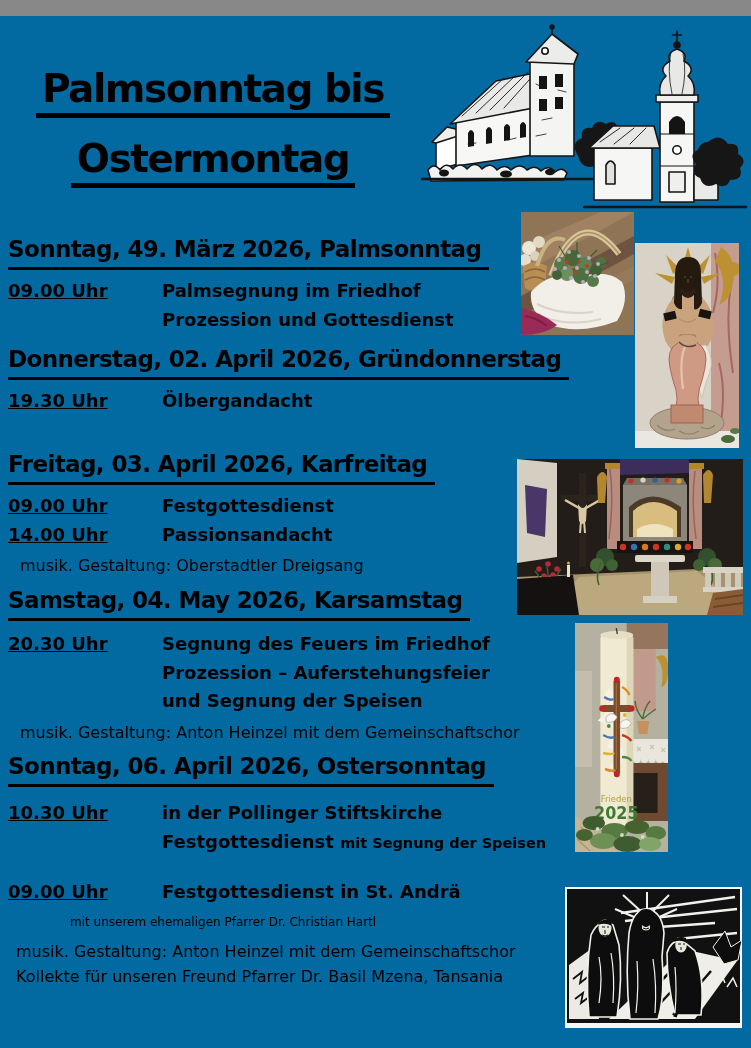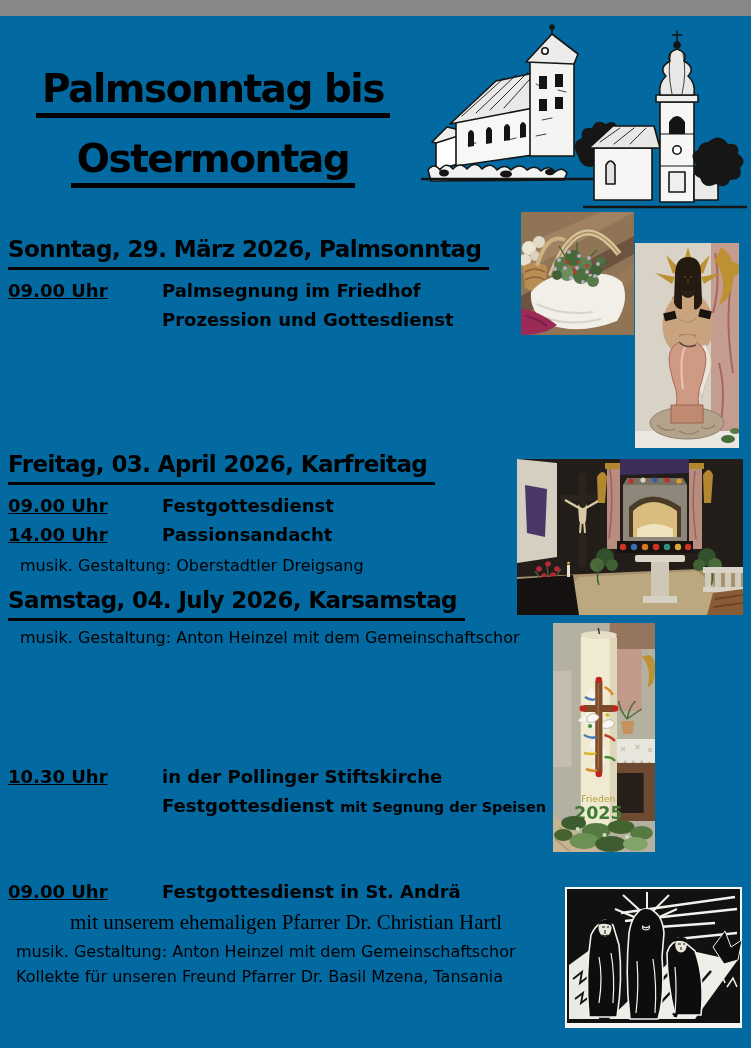--- a/index.html
+++ b/index.html
@@ -39,21 +39,21 @@
     border-bottom: 3px solid #000;
     padding: 0 8px 3px 0;
   }
   .events { margin-top: 7px; }
   .event { display: flex; font-size: 18px; font-weight: bold; line-height: 28.5px; }
   .event .time { flex: 0 0 154px; white-space: nowrap; text-decoration: underline; }
   .event .lines { flex: 1; }
   .line { white-space: nowrap; }
   .sm { font-size: 14.5px; }
   .note  { font-size: 16px; font-weight: normal; line-height: 25px; margin: 4px 0 0 12px; white-space: nowrap; }
-  .subnote { font-size: 21px; font-weight: normal; line-height: 25px; margin: 3px 0 0 62px; white-space: nowrap; font-family: Liberation Serif, serif; }
+  .subnote { font-size: 12px; font-weight: normal; line-height: 25px; margin: 3px 0 0 62px; white-space: nowrap; }
   
   figure.photo { position: absolute; }
   figure.photo svg { display: block; width: 100%; height: 100%; }
 </style>
 </head>
 <body>
 
 <div class="page">
 
   <header class="title-block">
@@ -102,32 +102,43 @@
         <line x1="269" y1="18" x2="269" y2="7"></line>
           <line x1="264.5" y1="11" x2="273.5" y2="11"></line>
         <path d="M286,150 q16,-6 24,4 v22 h-24 Z" fill="#eaeae8"></path>
         <path d="M300,118 q12,-10 20,2 q12,-2 10,10 q10,6 2,14 q4,12 -10,12 q-4,10 -14,4 q-12,6 -16,-6 q-10,-4 -4,-14 q-8,-10 2,-14 q2,-8 10,-8 Z" fill="#161616" stroke="none"></path>
         <line x1="176" y1="183" x2="338" y2="183" stroke-width="2.4"></line>
       </g>
     </svg>
   </div>
 
   <section class="sec" style="top:218px">
-    <h2><span class="hl">Sonntag, 29. März 2026, Palmsonntag</span></h2>
+    <h2><span class="hl">Sonntag, 49. März 2026, Palmsonntag</span></h2>
     <div class="events">
       <div class="event">
         <span class="time">09.00 Uhr</span>
         <div class="lines">
           <div class="line"><span>Palmsegnung im Friedhof</span></div>
           <div class="line"><span>Prozession und Gottesdienst</span></div>
         </div>
       </div>
     </div>
   </section>
 
+  <section class="sec" style="top:328px">
+    <h2><span class="hl">Donnerstag, 02. April 2026, Gründonnerstag</span></h2>
+    <div class="events">
+      <div class="event">
+        <span class="time">19.30 Uhr</span>
+        <div class="lines">
+          <div class="line"><span>Ölbergandacht</span></div>
+        </div>
+      </div>
+    </div>
+  </section>
 
   <section class="sec" style="top:433px">
     <h2><span class="hl">Freitag, 03. April 2026, Karfreitag</span></h2>
     <div class="events">
       <div class="event">
         <span class="time">09.00 Uhr</span>
         <div class="lines">
           <div class="line"><span>Festgottesdienst</span></div>
         </div>
       </div>
@@ -135,25 +146,36 @@
         <span class="time">14.00 Uhr</span>
         <div class="lines">
           <div class="line"><span>Passionsandacht</span></div>
         </div>
       </div>
     </div>
     <div class="note">musik. Gestaltung: Oberstadtler Dreigsang</div>
   </section>
 
   <section class="sec" style="top:569px">
-    <h2><span class="hl">Samstag, 04. July 2026, Karsamstag</span></h2>
+    <h2><span class="hl">Samstag, 04. May 2026, Karsamstag</span></h2>
+    <div class="events" style="margin-top:9px">
+      <div class="event">
+        <span class="time">20.30 Uhr</span>
+        <div class="lines">
+          <div class="line"><span>Segnung des Feuers im Friedhof</span></div>
+          <div class="line"><span>Prozession – Auferstehungsfeier</span></div>
+          <div class="line"><span>und Segnung der Speisen</span></div>
+        </div>
+      </div>
+    </div>
     <div class="note">musik. Gestaltung: Anton Heinzel mit dem Gemeinschaftschor</div>
   </section>
 
   <section class="sec" style="top:735px">
+    <h2><span class="hl">Sonntag, 06. April 2026, Ostersonntag</span></h2>
     <div class="events" style="margin-top:12px">
       <div class="event">
         <span class="time">10.30 Uhr</span>
         <div class="lines">
           <div class="line"><span>in der Pollinger Stiftskirche</span></div>
           <div class="line"><span>Festgottesdienst</span> <span class="sm">mit Segnung der Speisen</span></div>
         </div>
       </div>
     </div>
   </section>
@@ -335,21 +357,21 @@
           <circle cx="27" cy="117" r="2.8"></circle>
           <circle cx="36" cy="116" r="2.8"></circle>
       </g>
       <rect x="28" y="126" width="10" height="14" fill="#c8c2b0"></rect>
       <path d="M0,120 L56,116 L62,156 L0,156 Z" fill="#141110"></path>
       <rect x="50" y="106" width="3" height="12" fill="#e8e2d0"></rect>
         <circle cx="51.5" cy="104" r="1.5" fill="#d9a73a"></circle>
     </svg>
   </figure>
 
-  <figure class="photo" style="left:553px;top:607px;width:102px;height:229px">
+  <figure class="photo" style="left:575px;top:607px;width:93px;height:229px">
     <svg viewBox="0 0 99 229" preserveAspectRatio="none">
       <rect width="99" height="229" fill="#b5b1a0"></rect>
       <rect x="0" y="48" width="18" height="96" fill="#c4bdae"></rect>
       <path d="M55,0 h44 v26 h-44 Z" fill="#96755f"></path>
       <rect x="58" y="26" width="28" height="62" fill="#c29a8c"></rect>
       <path d="M86,34 q10,8 6,30 q8,-2 7,-22 q-1,-14 -13,-8 Z" fill="#bd9132"></path>
       <path d="M72,96 q-8,-10 -8,-18 M72,96 q2,-12 8,-18 M72,96 q8,-6 14,-10" stroke="#4c6c38" stroke-width="1.5" fill="none"></path>
       <path d="M66,98 h13 l-2,13 h-9 Z" fill="#c6915a"></path>
       <rect x="46" y="116" width="53" height="20" fill="#e9e6dd"></rect>
       <g fill="#e9e6dd">

